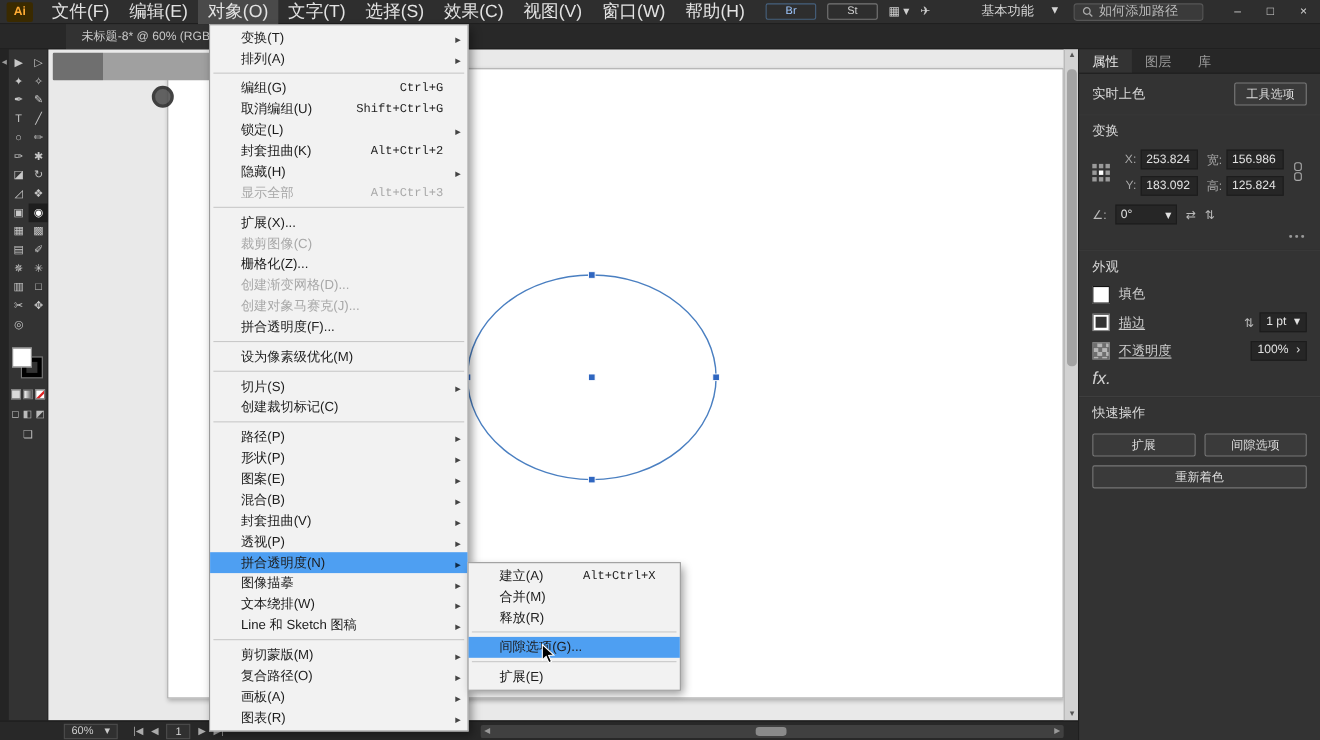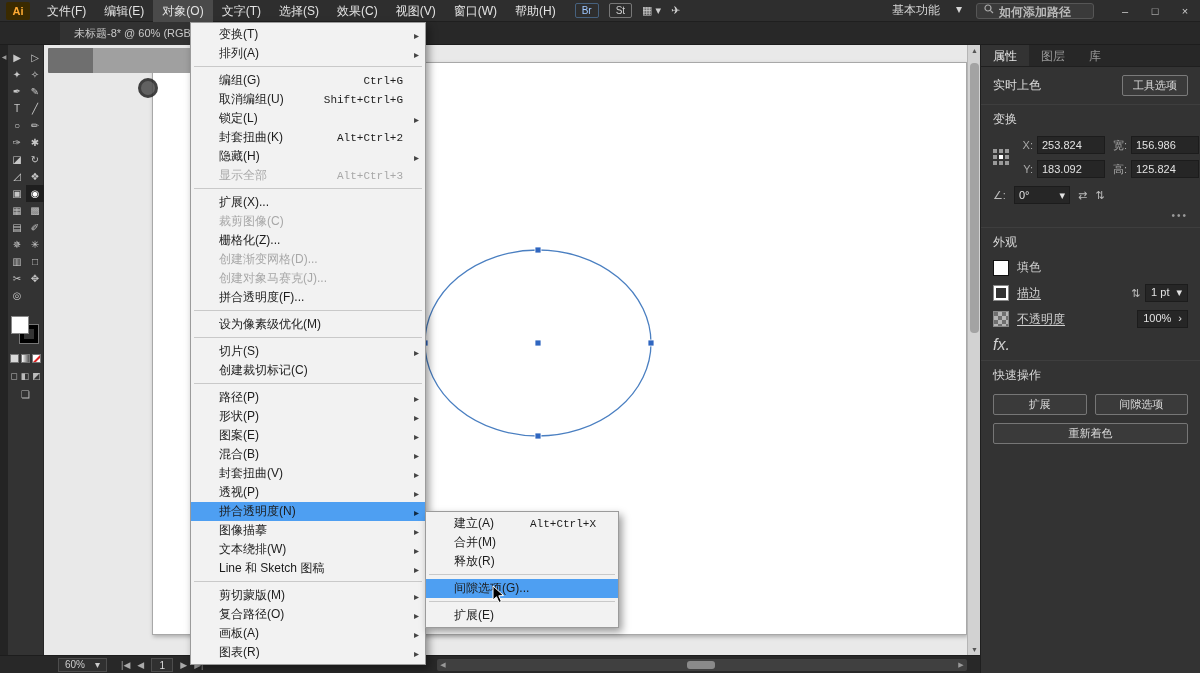--- a/index.html
+++ b/index.html
@@ -3,28 +3,28 @@
 <meta charset="utf-8">
 <style>
   html,body{margin:0;padding:0;background:#1a1a1a;}
   *{box-sizing:border-box;font-family:"Liberation Sans","DejaVu Sans",sans-serif;}
   .screen{position:relative;width:1200px;height:673px;overflow:hidden;background:#2b2b2b;font-size:12px;color:#ddd;}
 
   
   .titlebar{position:absolute;left:0;top:0;width:1200px;height:22px;background:#2e2e2e;display:flex;align-items:center;border-bottom:1px solid #1f1f1f;}
   .ai-logo{width:24px;height:18px;margin-left:6px;background:#3a2a00;color:#ffab33;font-weight:bold;font-size:11px;display:flex;align-items:center;justify-content:center;border-radius:2px;}
   .menus{display:flex;align-items:center;margin-left:8px;height:22px;}
-  .tmenu{padding:0 9px;line-height:22px;color:#e3e3e3;font-size:12px;cursor:default;}
+  .tmenu{padding:0 9px;line-height:22px;color:#e3e3e3;font-size:16px;cursor:default;}
   .tmenu.active{background:#4a4a4a;}
   .tb-icon{margin-left:10px;color:#cfcfcf;font-size:11px;}
-  .tb-icon.badge{border:1px solid #777;border-radius:2px;padding:0 6px;font-size:10px;line-height:13px;}
+  .tb-icon.badge{border:1px solid #777;border-radius:2px;padding:0 17px;font-size:10px;line-height:13px;}
   .tb-icon.br{color:#9ec7ff;border-color:#46617e;}
   .spacer{flex:1;}
   .workspace{display:flex;align-items:flex-start;gap:16px;color:#d5d5d5;margin-right:14px;}
-  .searchbox{display:flex;gap:5px;background:#3a3a3a;border:1px solid #565656;border-radius:3px;height:16px;padding:0 7px;color:#b9b9b9;margin-right:16px;min-width:118px;font-weight:bold;}
+  .searchbox{display:flex;align-items:center;gap:5px;background:#3a3a3a;border:1px solid #565656;border-radius:3px;height:16px;padding:0 7px;color:#b9b9b9;margin-right:16px;min-width:118px;}
   .winbtns{display:flex;height:22px;}
   .winbtn{width:30px;text-align:center;line-height:22px;color:#cfcfcf;font-size:11px;}
 
   
   .tabbar{position:absolute;left:0;top:22px;width:1200px;height:23px;background:#282828;border-bottom:1px solid #1d1d1d;}
   .doc-tab{position:absolute;left:60px;top:0;height:23px;line-height:23px;padding:0 14px;color:#c9c9c9;font-size:11px;max-width:230px;overflow:hidden;white-space:nowrap;background:#323232;}
 
   
   .edge{position:absolute;left:0;top:45px;width:8px;height:610px;background:#242424;}
   .edge .collapse{position:absolute;left:0;top:8px;width:8px;text-align:center;font-size:6px;color:#9a9a9a;}
@@ -83,21 +83,21 @@
   .rp-btn{background:#3a3a3a;border:1px solid #7a7a7a;color:#ddd;border-radius:2px;font-size:11px;padding:2px 10px;}
   .rp-div{height:1px;background:#242424;margin:6px -12px;border-bottom:1px solid #3e3e3e;}
   .rp-title{color:#d8d8d8;font-size:12px;margin:6px 0 8px;}
   .tf-grid{display:flex;align-items:center;gap:6px;}
   .refpoint{display:grid;grid-template-columns:repeat(3,4px);grid-gap:2px;margin-right:2px;}
   .refpoint i{width:4px;height:4px;background:#9a9a9a;display:block;}
   .refpoint i.c{background:#ffffff;}
   .tf-col{display:flex;flex-direction:column;gap:6px;}
   .tf-row{display:flex;align-items:center;gap:4px;}
   .tf-label{color:#a9a9a9;font-size:11px;width:16px;text-align:right;}
-  .tf-input{background:#262626;border:1px solid #1c1c1c;color:#e2e2e2;font-size:11px;width:68px;height:18px;line-height:17px;padding-left:4px;}
+  .tf-input{background:#262626;border:1px solid #1c1c1c;color:#e2e2e2;font-size:11px;width:52px;height:18px;line-height:17px;padding-left:4px;}
   .chain{margin-left:2px;}
   .tf-angle{display:flex;align-items:center;gap:8px;margin-top:8px;}
   .tf-select{display:flex;align-items:center;background:#262626;border:1px solid #1c1c1c;height:18px;padding:0 4px;gap:8px;color:#e2e2e2;font-size:11px;width:56px;justify-content:space-between;}
   .ico{color:#bbb;font-size:11px;}
   .rp-more{text-align:right;color:#9a9a9a;letter-spacing:2px;font-size:10px;margin-top:6px;}
   .ap-row{display:flex;align-items:center;gap:8px;margin:8px 0;}
   .sw{width:16px;height:16px;border:1px solid #111;}
   .sw.fill{background:#fff;}
   .sw.stroke{background:#333;box-shadow:inset 0 0 0 2px #fff, inset 0 0 0 4px #333;border:1px solid #888;}
   .sw.checker{background:conic-gradient(#b5b5b5 25%,#6f6f6f 0 50%,#b5b5b5 0 75%,#6f6f6f 0);background-size:8px 8px;border:1px solid #888;}

